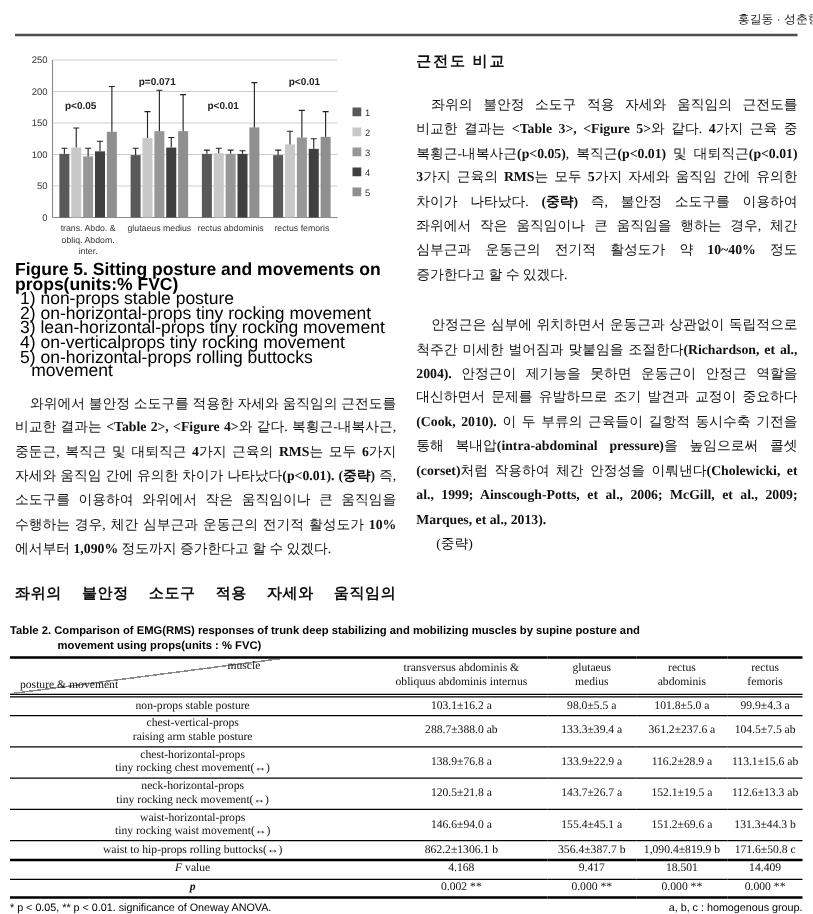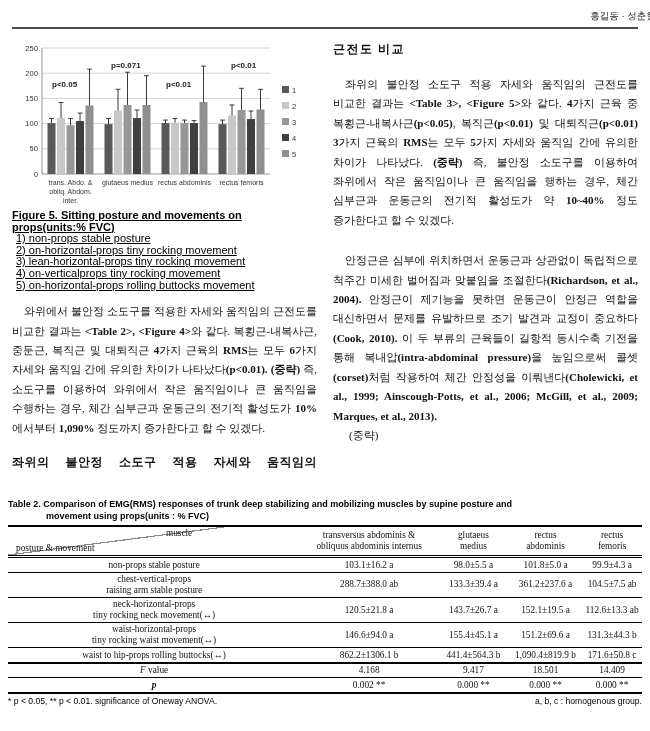--- a/index.html
+++ b/index.html
@@ -3,21 +3,21 @@
 <meta charset="utf-8">
 <style>
   html,body{margin:0;padding:0;background:#fff;}
   .page{position:relative;width:650px;height:731px;background:#ffffff;font-family:"Liberation Serif",serif;color:#111;overflow:hidden;padding-left:44px;}
   .running-header{position:absolute;top:9px;right:16px;font-family:"Liberation Sans",sans-serif;font-size:9.5px;color:#222;}
   .pageno{font-weight:bold;font-size:11px;margin-left:10px;}
   .header-rule{position:absolute;top:27px;left:12px;width:626px;border-top:2px solid #4d4d4d;}
   .columns{position:absolute;top:36px;left:12px;width:626px;height:466px;display:flex;gap:16px;overflow:hidden;}
   .col{width:305px;}
   .chart-wrap svg{display:block;}
-  .fig-caption{font-family:"Liberation Sans",sans-serif;font-size:11px;line-height:11.6px;color:#000;margin-top:2px;text-decoration:underline;}
+  .fig-caption{font-family:"Liberation Sans",sans-serif;font-size:14px;line-height:11.6px;color:#000;margin-top:2px;}
   .fig-title{font-weight:bold;}
   .fig-item{padding-left:13px;text-indent:-9px;}
   .body{font-size:11px;line-height:19.4px;text-align:justify;margin:0;text-indent:12px;word-break:keep-all;}
   .col-left .body{margin-top:11px;}
   .subheading{font-size:12px;font-weight:bold;margin:0;}
   .stretch{margin-top:16px;text-align-last:justify;letter-spacing:0.5px;}
   .subheading.top{margin-top:5px;letter-spacing:1.5px;}
   .center-heading{text-align:center;font-size:14px;font-weight:bold;margin:27px 0 0 0;letter-spacing:3px;}
   .p1{margin-top:17px;}
   .p2{margin-top:21px;}
@@ -29,21 +29,21 @@
   #tbl th,#tbl td{font-size:9.3px;line-height:10.6px;text-align:center;padding:1.5px 2px;font-weight:normal;white-space:nowrap;}
   #tbl thead th{border-bottom:3px double #000;}
   #tbl tbody tr+tr td{border-top:1px solid #000;}
   #tbl tbody tr.frow td{border-top:2px solid #000;text-align:center;}
   #tbl th:nth-child(1){width:300px;}
   #tbl th:nth-child(2){width:136px;}
   #tbl th:nth-child(3){width:68px;}
   #tbl th:nth-child(4){width:70px;}
   #tbl th:nth-child(5){width:56px;}
   .diag{position:relative;height:25px;background:linear-gradient(to bottom right,transparent calc(50% - 0.6px),#8a8a8a calc(50% - 0.6px),#8a8a8a calc(50% + 0.6px),transparent calc(50% + 0.6px)) no-repeat;background-size:74% 100%;}
-  .diag .dtop{position:absolute;top:1px;right:108px;text-align:center;}
+  .diag .dtop{position:absolute;top:1px;right:92px;text-align:center;}
   .diag .dbottom{position:absolute;bottom:1px;left:8px;}
   .tbl-foot{font-family:"Liberation Sans",sans-serif;font-size:8.6px;line-height:11px;margin-top:2px;color:#000;}
   .foot-row{display:flex;justify-content:space-between;align-items:flex-end;}
 </style>
 </head>
 <body>
 
 <div class="page">
   <div class="running-header">
     <span>홍길동 · 성춘향</span><span class="pageno">45</span>
@@ -198,37 +198,44 @@
             <td>99.9±4.3 a</td>
           </tr>
           <tr class="">
             <td>chest-vertical-props<br>raising arm stable posture</td>
             <td>288.7±388.0 ab</td>
             <td>133.3±39.4 a</td>
             <td>361.2±237.6 a</td>
             <td>104.5±7.5 ab</td>
           </tr>
           <tr class="">
+            <td>chest-horizontal-props<br>tiny rocking chest movement(↔)</td>
+            <td>138.9±76.8 a</td>
+            <td>133.9±22.9 a</td>
+            <td>116.2±28.9 a</td>
+            <td>113.1±15.6 ab</td>
+          </tr>
+          <tr class="">
             <td>neck-horizontal-props<br>tiny rocking neck movement(↔)</td>
             <td>120.5±21.8 a</td>
             <td>143.7±26.7 a</td>
             <td>152.1±19.5 a</td>
             <td>112.6±13.3 ab</td>
           </tr>
           <tr class="">
             <td>waist-horizontal-props<br>tiny rocking waist movement(↔)</td>
             <td>146.6±94.0 a</td>
             <td>155.4±45.1 a</td>
             <td>151.2±69.6 a</td>
             <td>131.3±44.3 b</td>
           </tr>
           <tr class="">
             <td>waist to hip-props rolling buttocks(↔)</td>
             <td>862.2±1306.1 b</td>
-            <td>441.4±564.3 b</td>
+            <td>356.4±387.7 b</td>
             <td>1,090.4±819.9 b</td>
             <td>171.6±50.8 c</td>
           </tr>
           <tr class="frow">
             <td><i>F</i> value</td>
             <td>4.168</td>
             <td>9.417</td>
             <td>18.501</td>
             <td>14.409</td>
           </tr>

